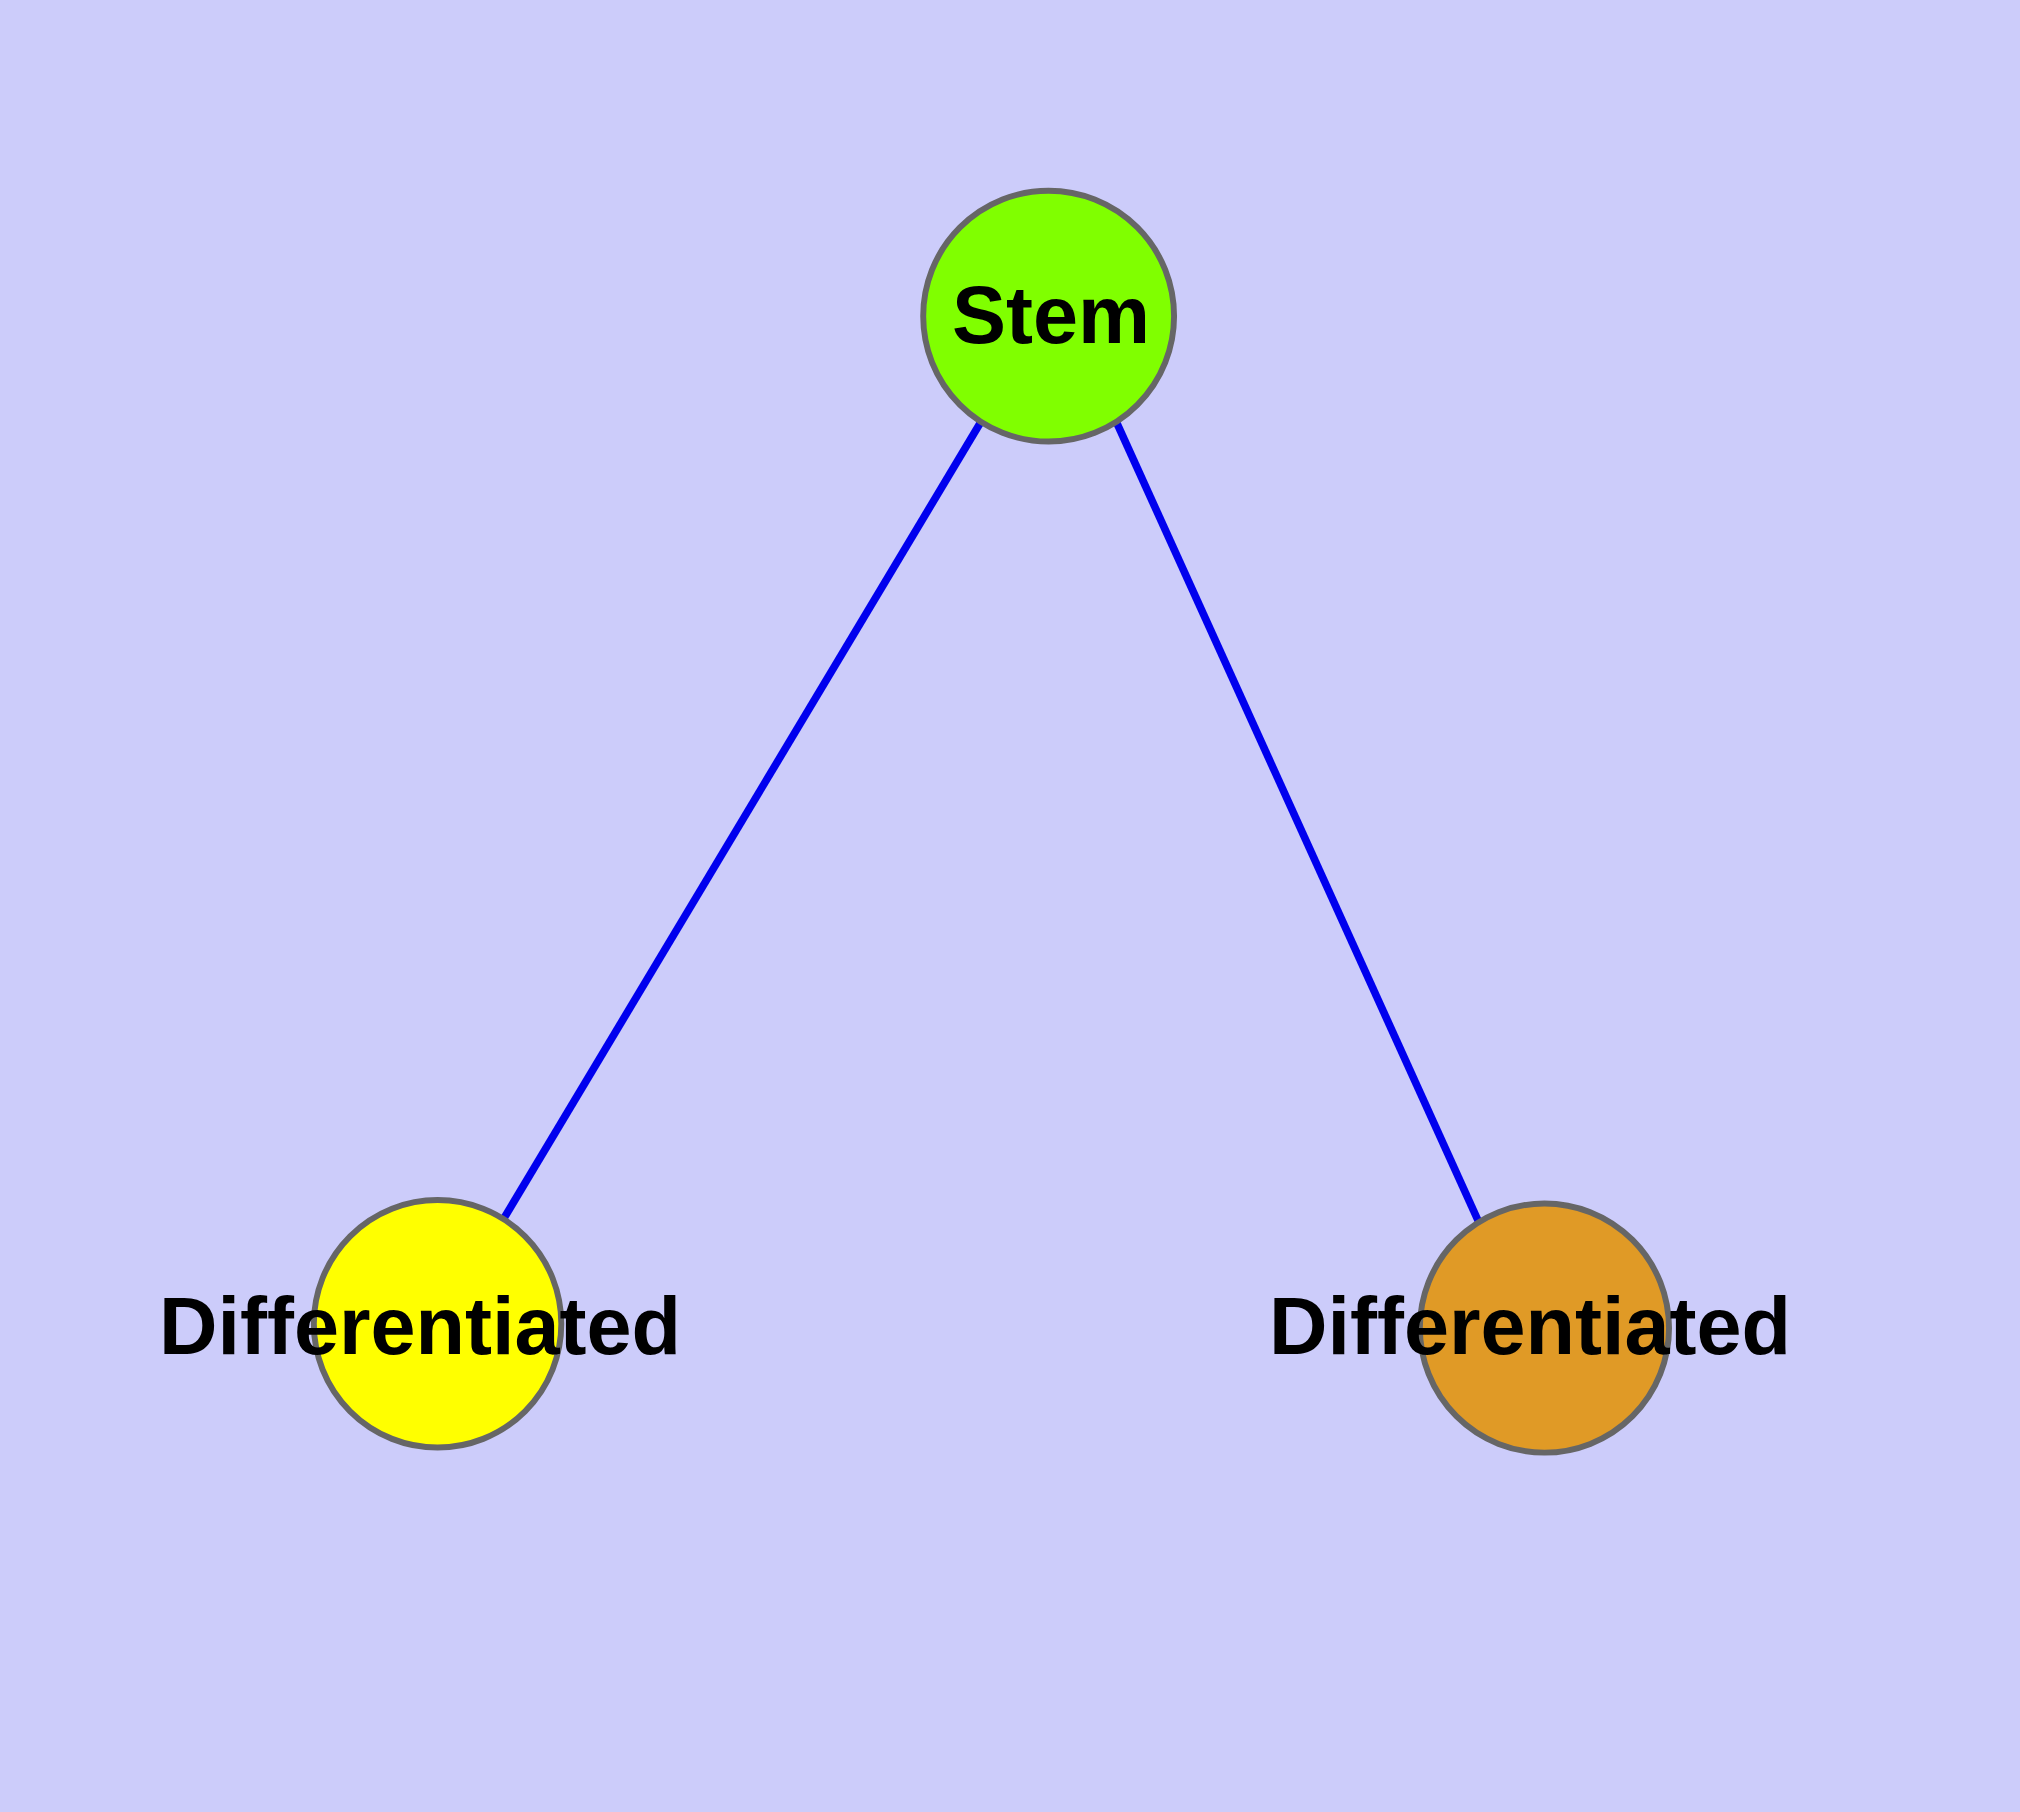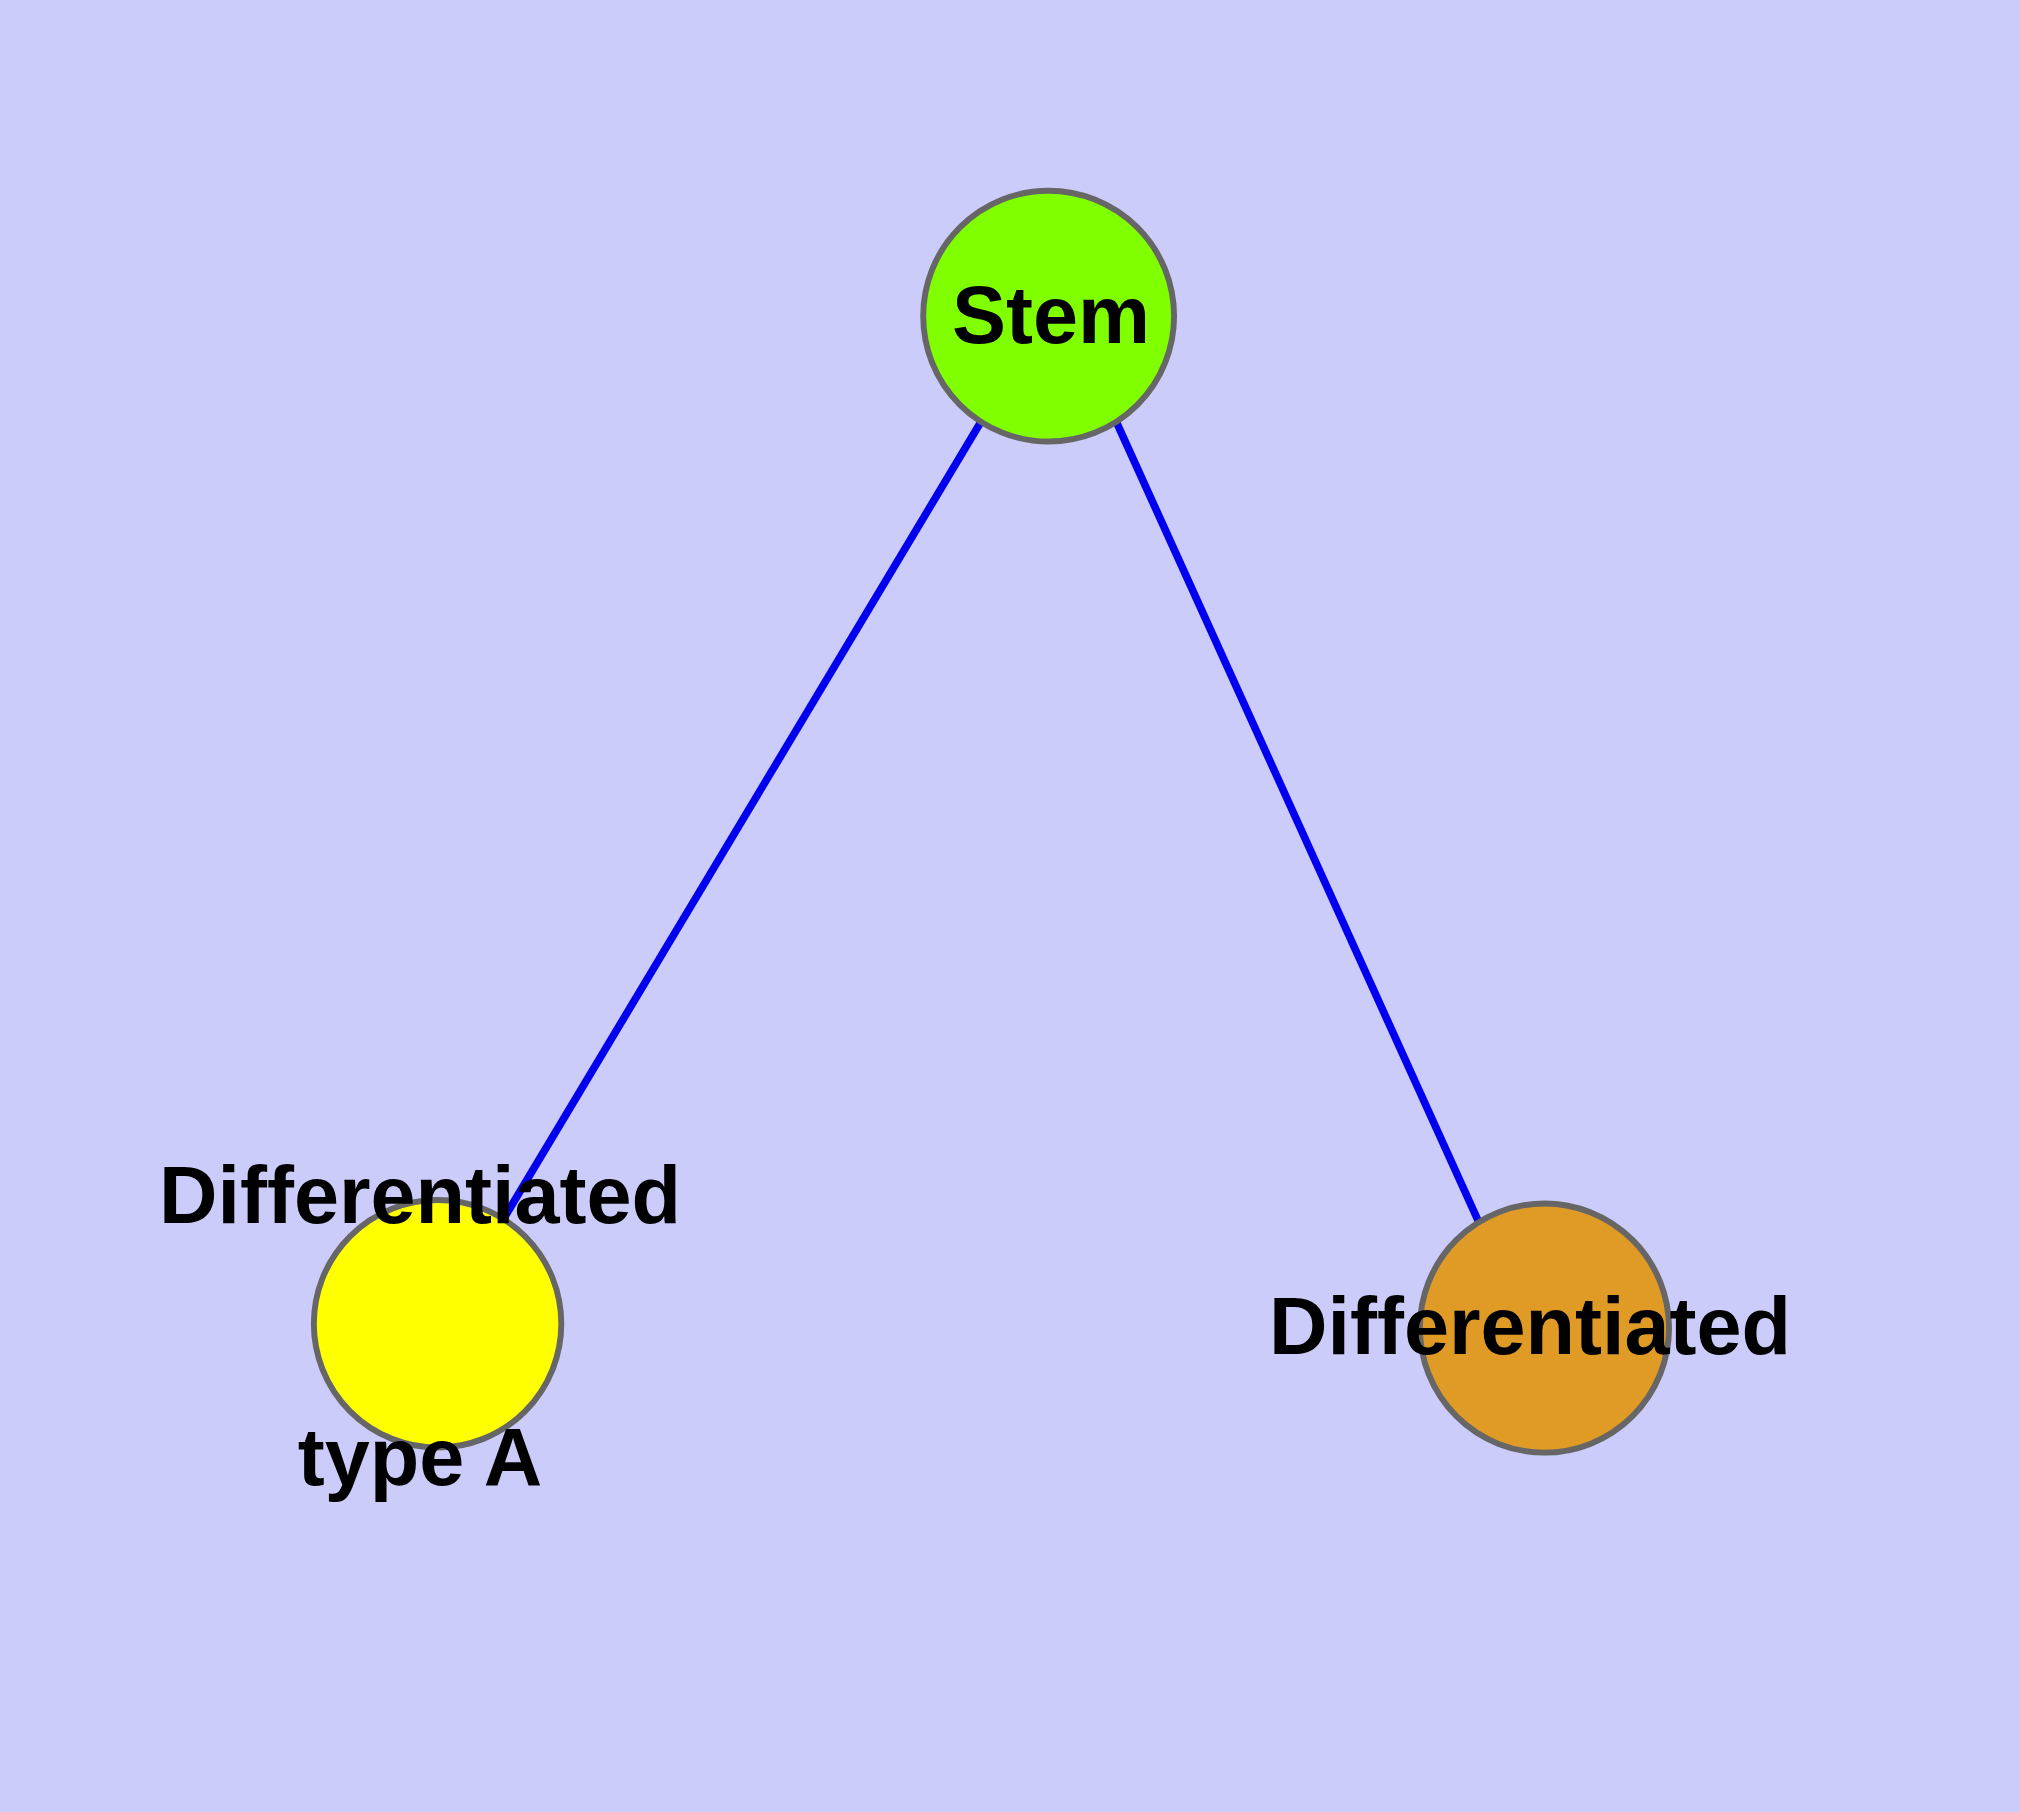--- a/index.html
+++ b/index.html
@@ -70,21 +70,20 @@
       <circle cx="1822" cy="1567" r="147" fill="#e09a26" stroke="#666666" stroke-width="7"></circle>
     </g>
   </svg>
 
   <div class="node-label label-stem" style="color: rgb(0, 0, 0);">
     <div>Stem</div>
   </div>
 
   <div class="node-label label-diff-a" style="color: rgb(0, 0, 0);">
     <div>Differentiated</div>
-    <div>type A</div>
   </div>
 
   <div class="node-label label-diff-b" style="color: rgb(0, 0, 0);">
     <div>Differentiated</div>
   </div>
 
 </div>
 
 
 </body></html>

